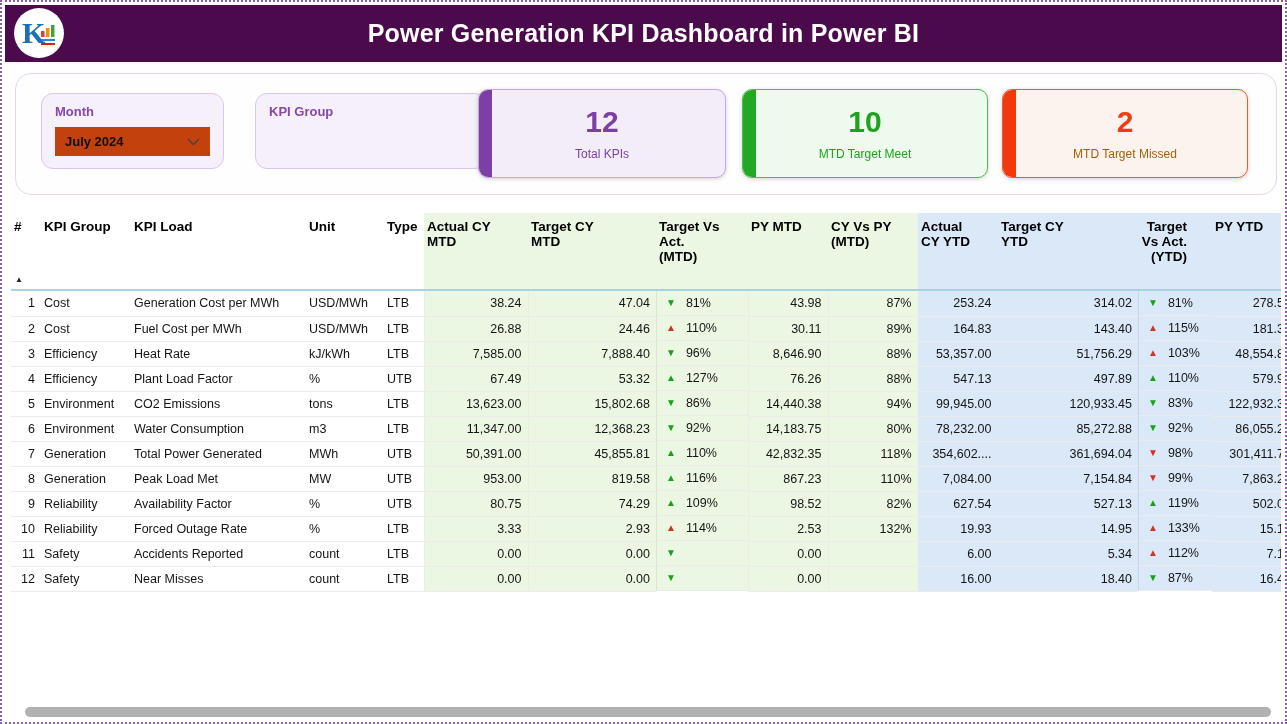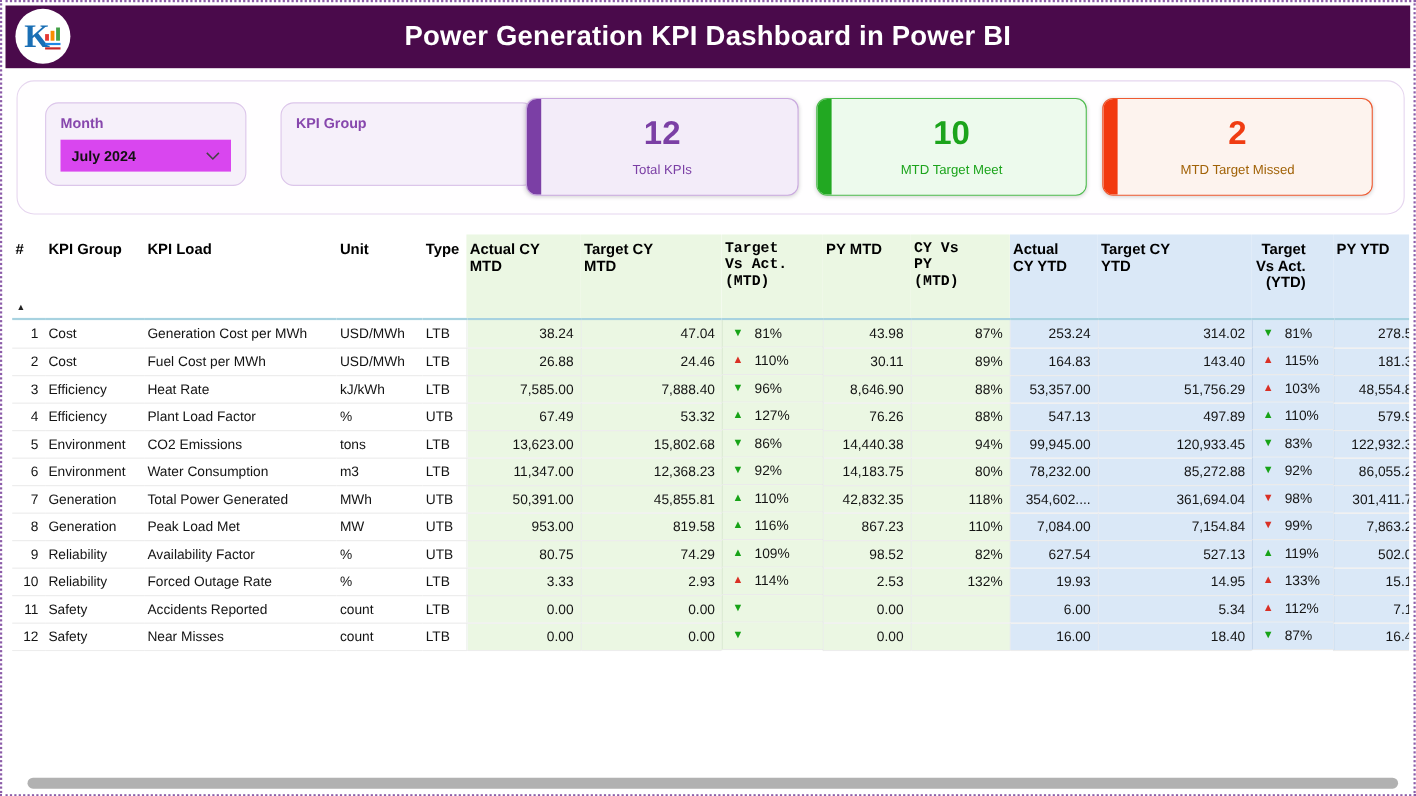--- a/index.html
+++ b/index.html
@@ -30,21 +30,21 @@
   }
   .slicer {
     position:absolute; top:19px; height:76px; box-sizing:border-box;
     background:#F6F0FA; border:1px solid #DCC6EA; border-radius:12px;
     padding:10px 13px;
   }
   .slicer-month { left:25px; width:183px; }
   .slicer-kpig  { left:239px; width:232px; }
   .slicer-label { color:#8747AD; font-weight:bold; font-size:13px; margin-bottom:8px; }
   .slicer-select {
-    background:#d946ef; height:29px; display:flex; align-items:center;
+    background:#c2410c; height:29px; display:flex; align-items:center;
     justify-content:space-between; padding:0 10px; cursor:pointer;
   }
   .slicer-select .val { font-weight:bold; font-size:13px; color:#111; }
   .chev { display:flex; }
   
   .kpi-card {
     position:absolute; top:15px; height:89px; border-radius:10px;
     display:flex; flex-direction:column; align-items:center; justify-content:center;
     box-shadow:0 1px 4px rgba(0,0,0,.18); overflow:hidden; box-sizing:border-box;
   }
@@ -56,21 +56,21 @@
   .card-2 { left:986px; width:246px; background:#FDF3EE; border:1px solid #EE5A31; }
   
   .table-wrap { position:absolute; left:9px; top:211px; width:1270px; overflow:hidden; }
   table { table-layout:fixed; border-collapse:collapse; width:1279px; }
   th {
     text-align:left; vertical-align:top; padding:6px 6px 2px 3px;
     font-size:13.5px; font-weight:bold; color:#000; height:68px;
     border-bottom:2px solid #A7D2E0; position:relative; cursor:pointer;
   }
   th span.hw { display:inline-block; }
-  .w72{max-width:72px;} .w62{max-width:62px;font-family:Liberation Mono, monospace;}
+  .w72{max-width:72px;} .w62{max-width:62px;}
   .w52{max-width:52px;} .w46{max-width:46px;text-align:right;}
   td {
     font-size:12.5px; color:#141414; height:24px; padding:0 6px 0 3px;
     white-space:nowrap; overflow:hidden; border-bottom:1px solid #EBEBEB;
   }
   .g { background:#EBF7E3; }
   .b { background:#DAE8F7; }
   td.g { border-left:1px solid rgba(130,160,120,.18); }
   td.b { border-left:1px solid rgba(120,150,190,.22); }
   .num { text-align:right; }

